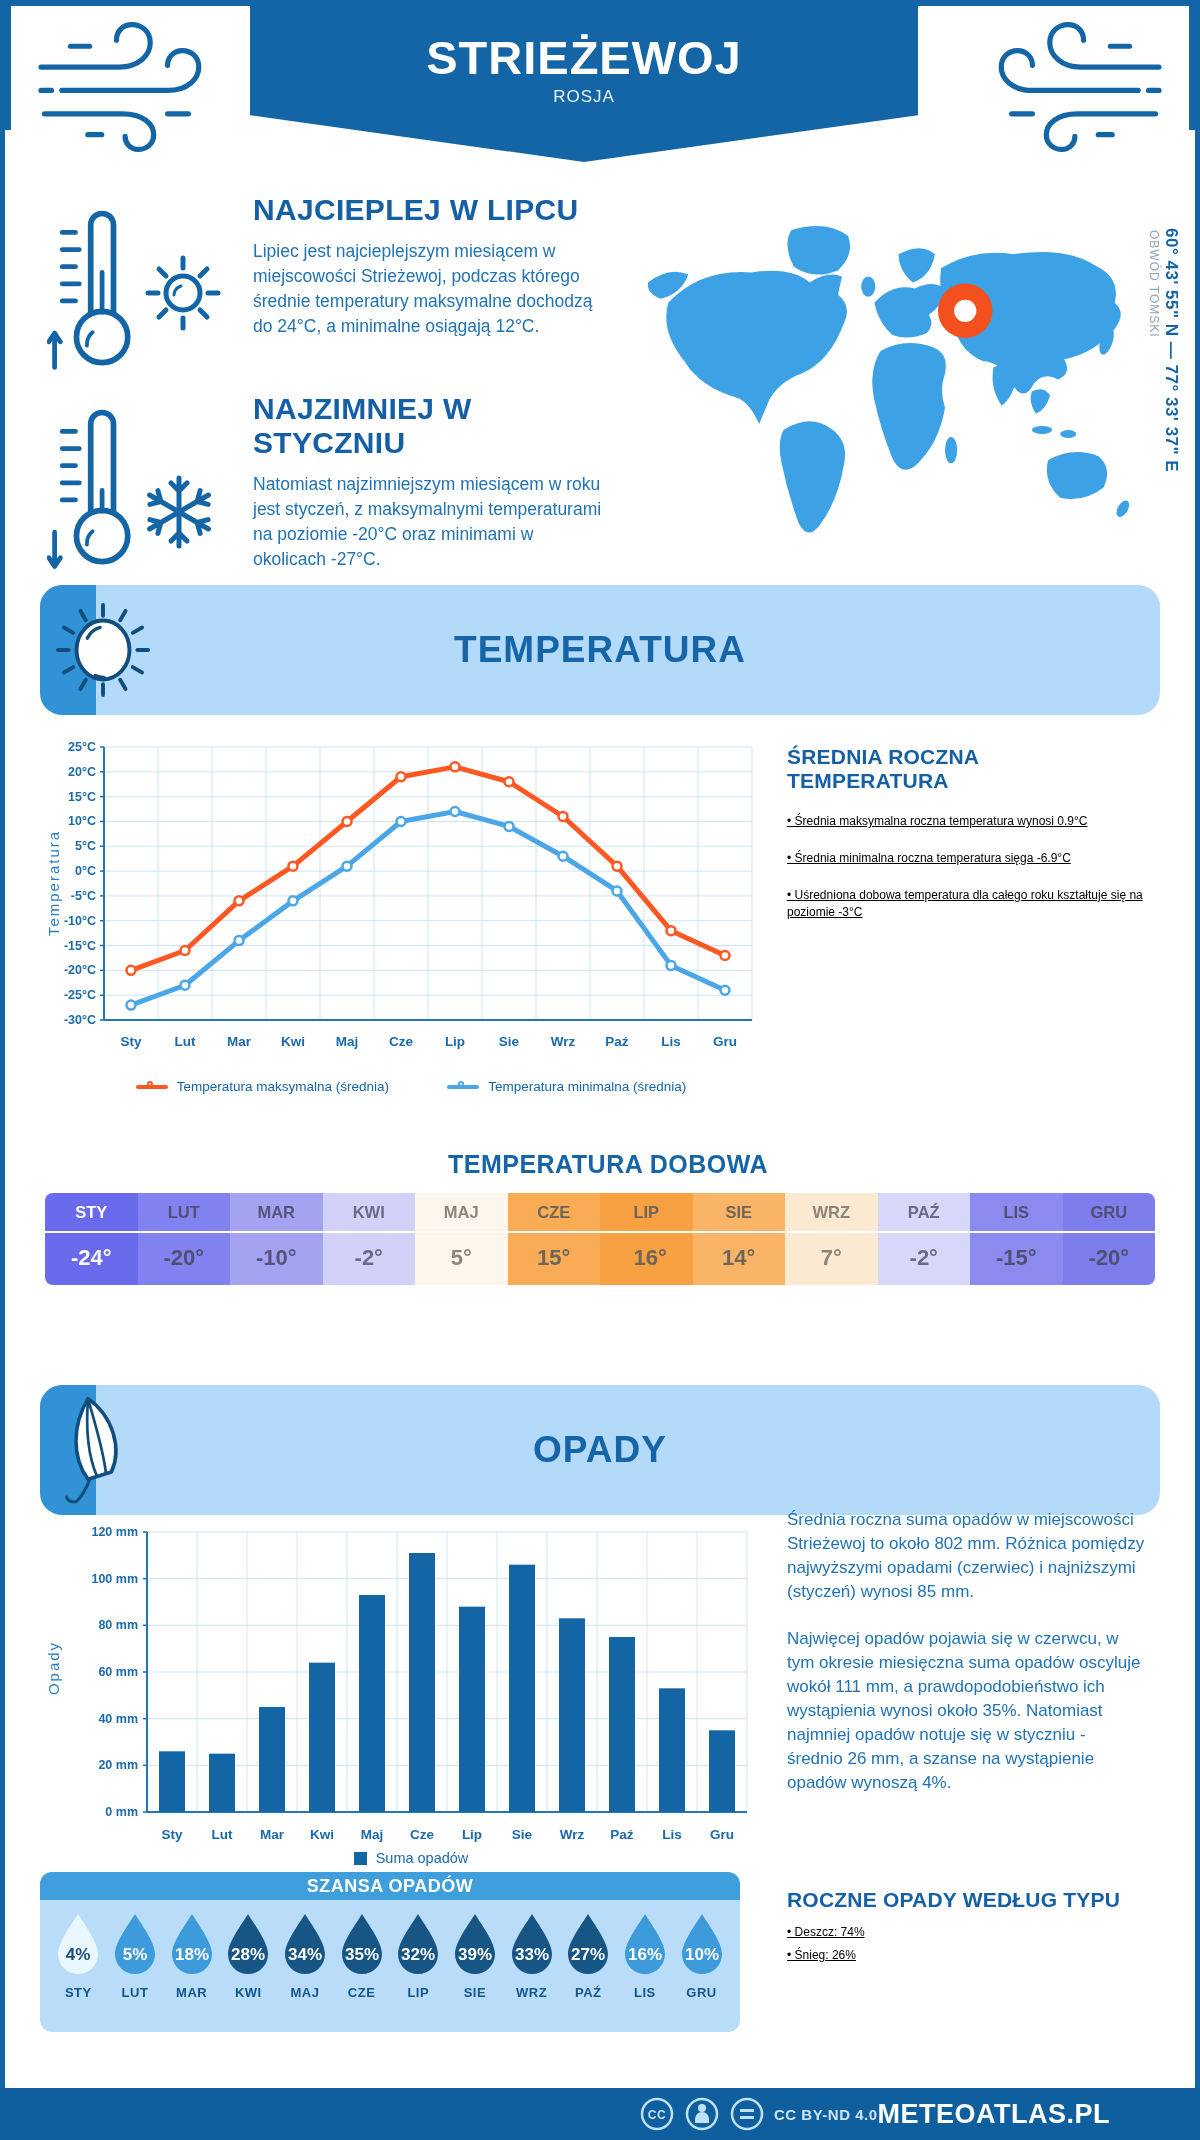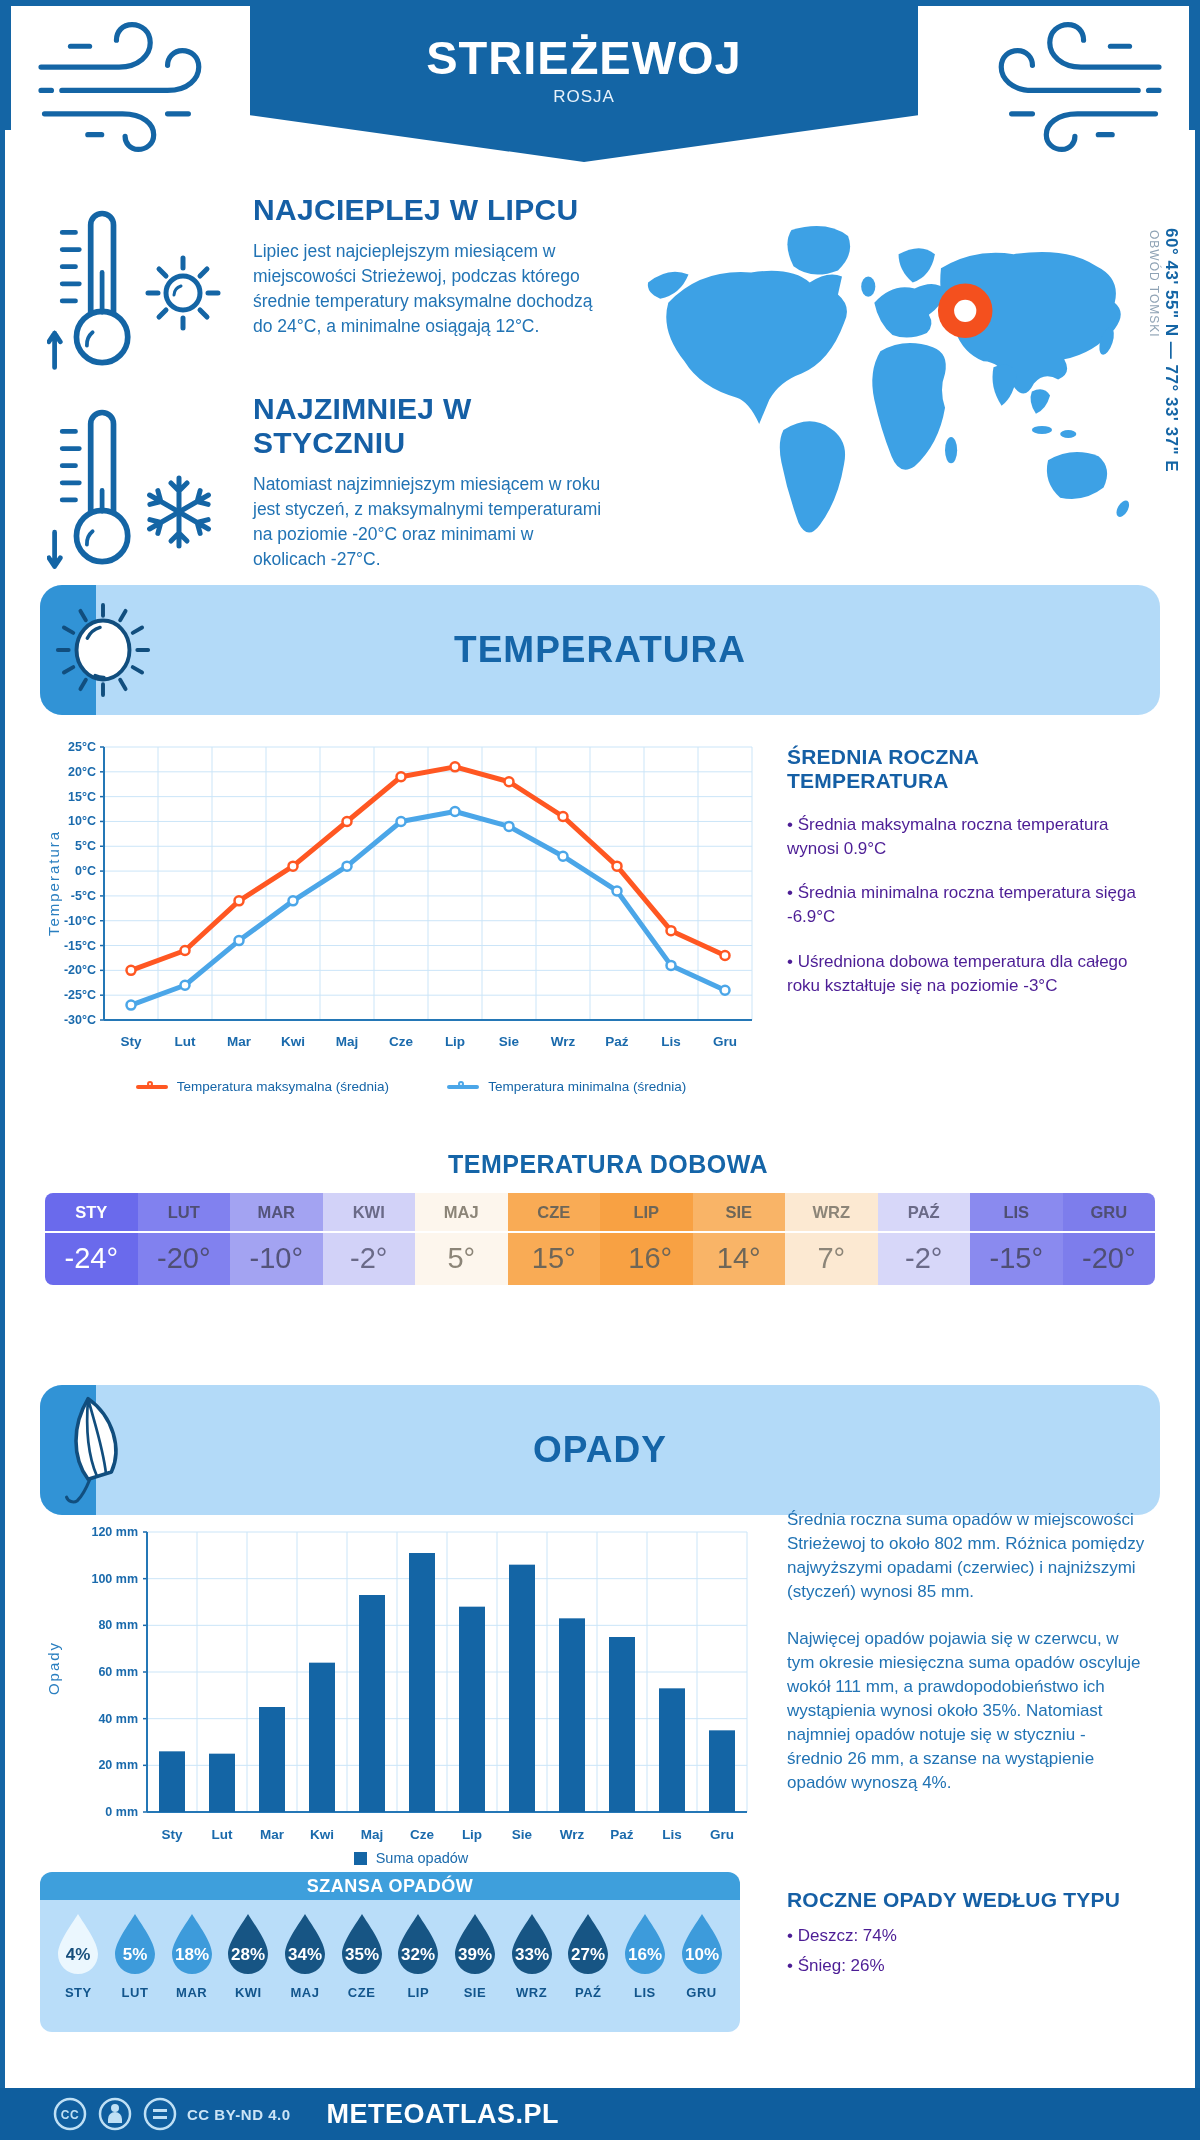--- a/index.html
+++ b/index.html
@@ -52,42 +52,42 @@
   .legend .item{display:flex;align-items:center;gap:9px;font-size:13.5px;color:#1565A8;}
   .lgline{display:inline-block;width:32px;height:4px;border-radius:2px;position:relative;}
   .lgdot{position:absolute;left:11px;top:-3.5px;width:6px;height:6px;background:#fff;border:2.5px solid #000;border-radius:50%;}
   .bar-legend{display:flex;justify-content:center;align-items:center;gap:9px;margin-top:8px;margin-left:12px;
     font-size:14.5px;color:#1A6AAC;}
   .lgsq{width:13px;height:13px;display:inline-block;}
 
   
   .side-col{position:absolute;left:787px;width:358px;}
   .side-col h3{font-size:21px;font-weight:bold;color:#155FA5;margin-bottom:20px;letter-spacing:.2px;}
-  .side-col .bullet{font-size:17px;line-height:1.42;color:#4c1d95;margin-bottom:20px;}
+  .side-col .bullet{font-size:12px;line-height:1.42;color:#000000;margin-bottom:20px;text-decoration:underline;}
   .side-col p{font-size:17px;line-height:1.42;color:#2173B4;margin-bottom:22px;}
 
   
   .daily-head{position:absolute;left:16px;right:0;top:1150px;text-align:center;font-size:25px;font-weight:bold;color:#1565A8;letter-spacing:.5px;}
   .t-table{position:absolute;left:45px;top:1193px;width:1110px;height:92px;display:flex;border-radius:8px;overflow:hidden;}
   .t-col{flex:1;display:flex;flex-direction:column;}
   .t-head{height:40px;line-height:38px;text-align:center;font-size:16.5px;font-weight:bold;border-bottom:2px solid #fff;}
-  .t-val{height:50px;line-height:50px;text-align:center;font-size:29px;font-weight:normal;}
+  .t-val{height:50px;line-height:50px;text-align:center;font-size:22px;font-weight:bold;}
 
   
   .chance{position:absolute;left:40px;top:1872px;width:700px;}
   .chance .ch-head{height:28px;line-height:28px;background:#3E9FDC;color:#fff;text-align:center;
     font-size:18px;font-weight:bold;letter-spacing:.5px;border-radius:12px 12px 0 0;}
   .chance .ch-body{background:#B9DDF9;border-radius:0 0 12px 12px;height:132px;display:flex;
     justify-content:space-around;padding:12px 10px 0 10px;}
   .drop-cell{width:50px;text-align:center;}
   .drop-month{margin-top:5px;font-size:13px;font-weight:bold;color:#12558C;letter-spacing:.5px;}
 
   
   .footer{position:absolute;left:0;bottom:0;width:1200px;height:52px;background:#0F5E9E;display:flex;
-    align-items:center;justify-content:flex-start;padding:0 90px 0 52px;gap:36px;}
+    align-items:center;justify-content:flex-end;padding:0 90px 0 52px;}
   .footer .lic{display:flex;align-items:center;gap:9px;color:#CBE4F6;font-size:15px;font-weight:bold;letter-spacing:.5px;}
   .footer .brand{color:#fff;font-size:27px;font-weight:bold;letter-spacing:.5px;}
 </style>
 </head>
 <body>
 
 <div class="page">
   <div class="frame-top"></div>
   <div class="frame-left"></div>
   <div class="frame-right"></div>

